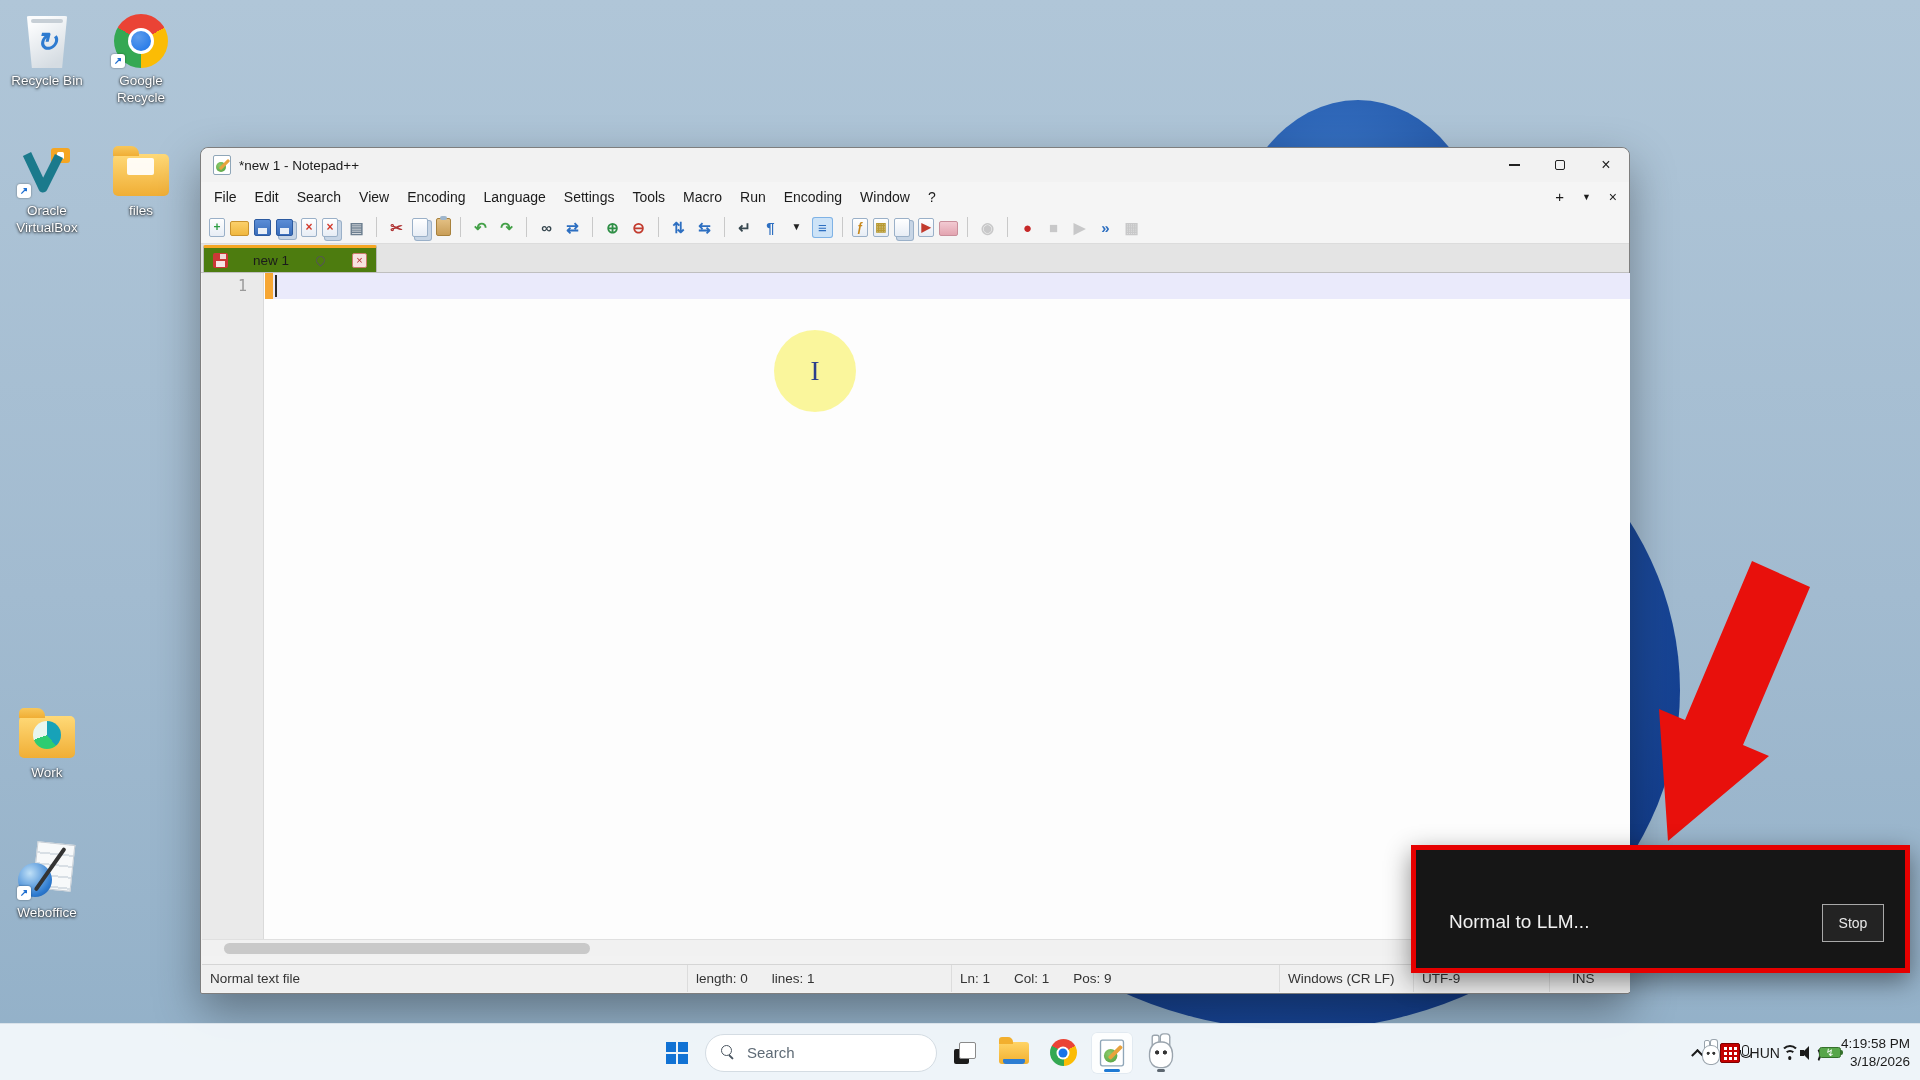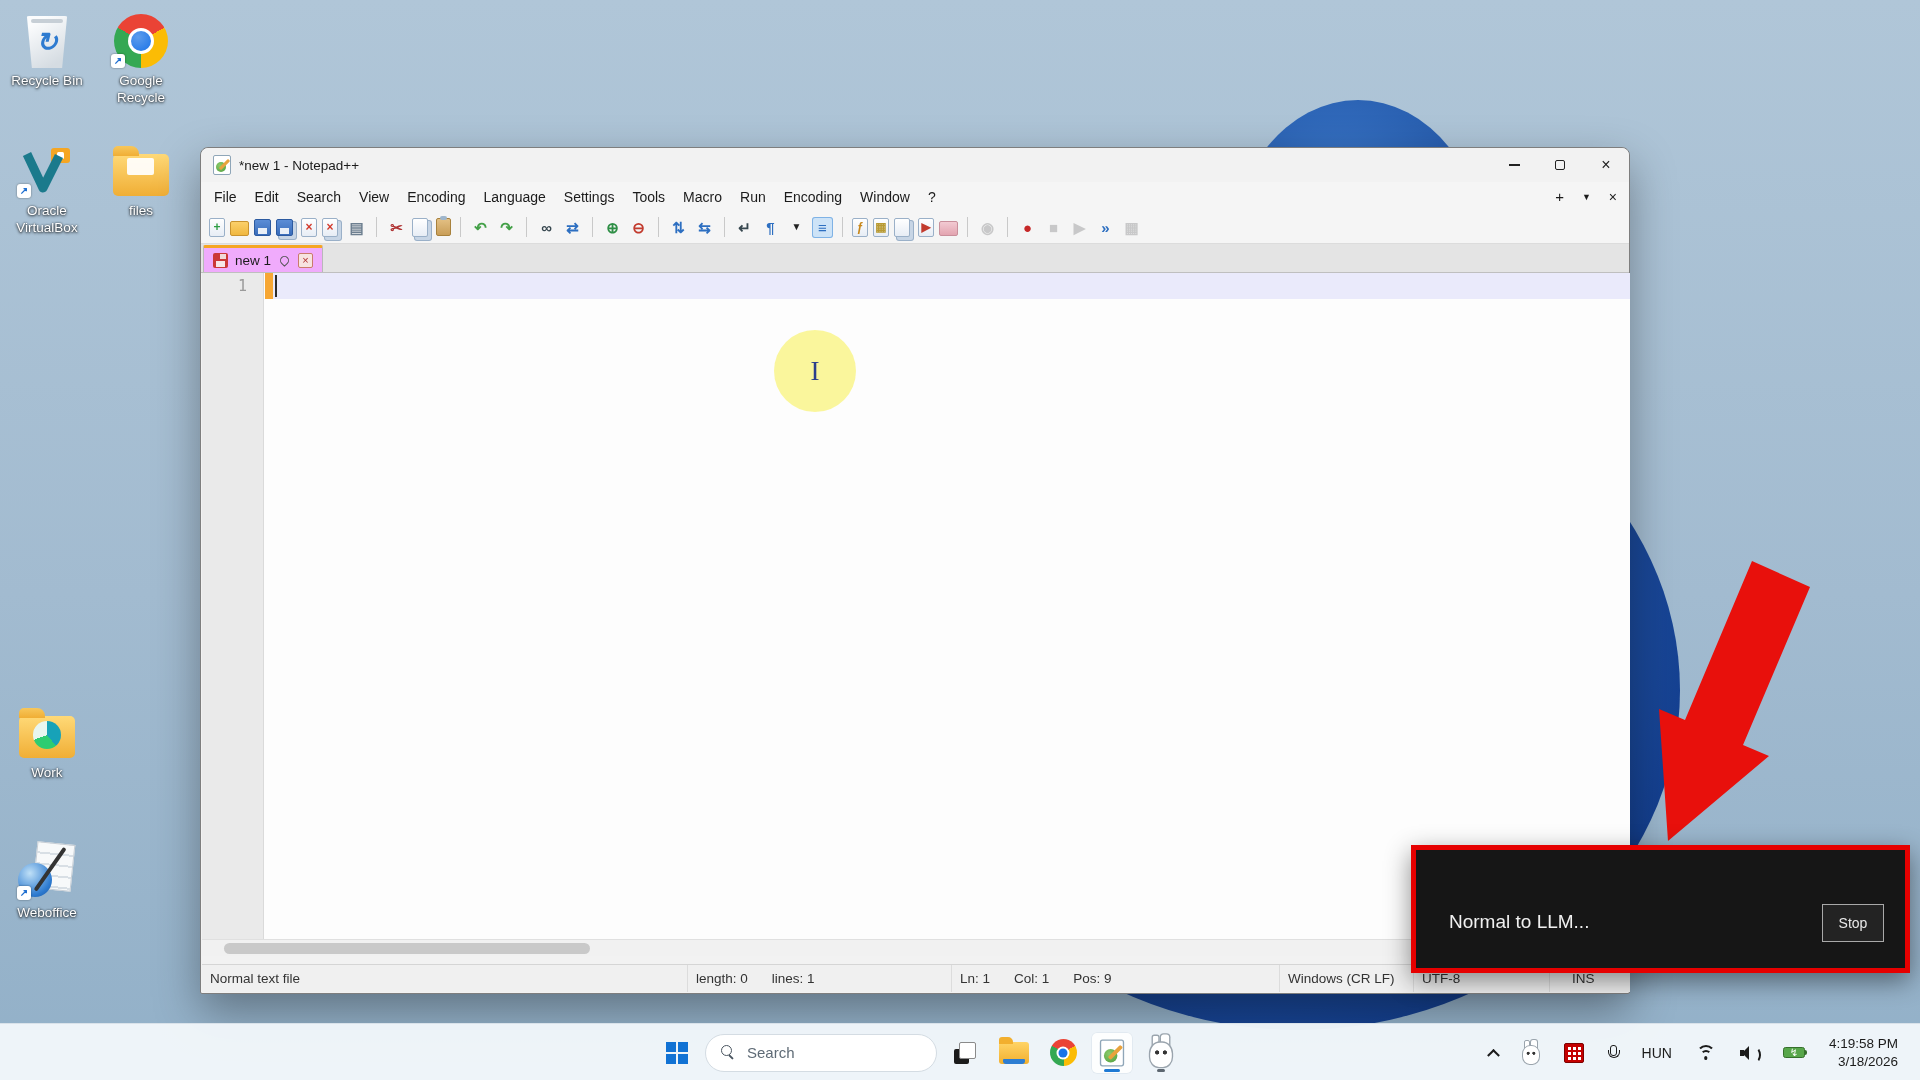--- a/index.html
+++ b/index.html
@@ -102,22 +102,22 @@
     background:#9FB6CC; border-radius:2px; }
   .tb.bg-folderpink { width:19px; height:15px; background:linear-gradient(#F2CAD2,#E3A4B0);
     border:1px solid #C98F9B; border-radius:2px; margin-top:3px; }
   .tb.stack { box-shadow:3px 3px 0 #C7D5E5, 3px 3px 0 1px #9AB0C8; margin-right:3px; }
   .tb.active { background:#CDE3F7; box-shadow:inset 0 0 0 1px #7FB2E5; }
   .tb.disabled { opacity:.45; filter:grayscale(.9); }
   .tb-sep { width:1px; height:20px; background:#C9C9C9; margin:0 4px; flex:none; }
 
   .tabbar { height:29px; background:#E4E4E4; display:flex; align-items:flex-end;
     padding-left:2px; border-bottom:1px solid #BFBFBF; }
-  .tab { height:27px; display:flex; align-items:center; gap:7px; padding:0 9px;
-    background:#f0abfc; border:1px solid #B9B9B9; border-bottom:none;
+  .tab { height:27px; display:flex; align-items:center; gap:25px; padding:0 9px;
+    background:#4d7c0f; border:1px solid #B9B9B9; border-bottom:none;
     border-top:3px solid #F5A623; font-size:13.5px; color:#1b1b1b; border-radius:2px 2px 0 0; }
   .floppy-red { width:15px; height:15px; background:#CB3837; border-radius:2px; position:relative; }
   .floppy-red::before { content:''; position:absolute; right:2px; top:1px; width:6px; height:5px; background:#F1D9D9; }
   .floppy-red::after { content:''; position:absolute; left:3px; bottom:1px; width:9px; height:6px; background:#F6E7E7; }
   .pin { width:9px; height:9px; border:1.6px solid #555; border-radius:50% 50% 50% 0;
     transform:rotate(-45deg); margin:0 2px; }
   .tabx { width:15px; height:15px; border:1px solid #C97B6B; background:#F7E3E0; color:#B03030;
     font-size:11px; line-height:1; display:flex; align-items:center; justify-content:center; border-radius:2px; }
 
   .editor { position:absolute; left:1px; top:125px; width:1428px; height:666px; background:#FDFDFD; overflow:hidden; }
@@ -197,21 +197,21 @@
   .npp-ic--lg { transform:scale(1.35); }
   .llama { width:18px; height:23px; position:relative; }
   .llama::before { content:''; position:absolute; top:-1px; left:2px; width:4px; height:7px;
     background:#fff; border:1px solid #9AA4AD; border-radius:2px 2px 0 0; box-shadow:7px 0 0 #fff, 7px 0 0 1px #9AA4AD; }
   .llama::after { content:''; position:absolute; top:4px; left:0; width:16px; height:18px;
     background:radial-gradient(circle at 32% 40%, #333 1.3px, transparent 1.8px),
                radial-gradient(circle at 68% 40%, #333 1.3px, transparent 1.8px), #fff;
     border:1px solid #9AA4AD; border-radius:45% 45% 42% 42%; }
   .llama--lg { transform:scale(1.35); margin-top:-2px; }
 
-  #tb-tray { position:absolute; right:18px; top:0; height:57px; display:flex; align-items:center; gap:24px; padding-right:4px; }
+  #tb-tray { position:absolute; right:6px; top:0; height:57px; display:flex; align-items:center; gap:0; padding-right:4px; }
   .chev { width:9px; height:9px; border-left:2px solid #1b1b1b; border-top:2px solid #1b1b1b;
     transform:rotate(45deg) translate(2px,2px); }
   .mic { width:10px; height:16px; position:relative; }
   .mic::before { content:''; position:absolute; left:2.5px; top:0; width:5px; height:9px;
     border:1.6px solid #1b1b1b; border-radius:3px; }
   .mic::after { content:''; position:absolute; left:0; top:5px; width:10px; height:7px;
     border:1.6px solid #1b1b1b; border-top:none; border-radius:0 0 7px 7px; }
   .wifi { width:20px; height:15px; position:relative; }
   .wifi b { position:absolute; left:50%; transform:translateX(-50%); border:2px solid #1b1b1b;
     border-color:#1b1b1b transparent transparent transparent; border-radius:50%; }
@@ -451,21 +451,21 @@
     </div>
     <div class="sbs sbs3">
       <span>Ln: 1</span>
       <span>Col: 1</span>
       <span>Pos: 9</span>
     </div>
     <div class="sbs sbs4">
         <span>Windows (CR LF)</span>
       </div>
     <div class="sbs sbs5">
-        <span>UTF-8</span>
+        <span>UTF-9</span>
       </div>
     <div class="sbs sbs6">
         <span>INS</span>
       </div>
   </div>
 </div>
 
 <div id="click">
   <span>I</span>
 </div>

